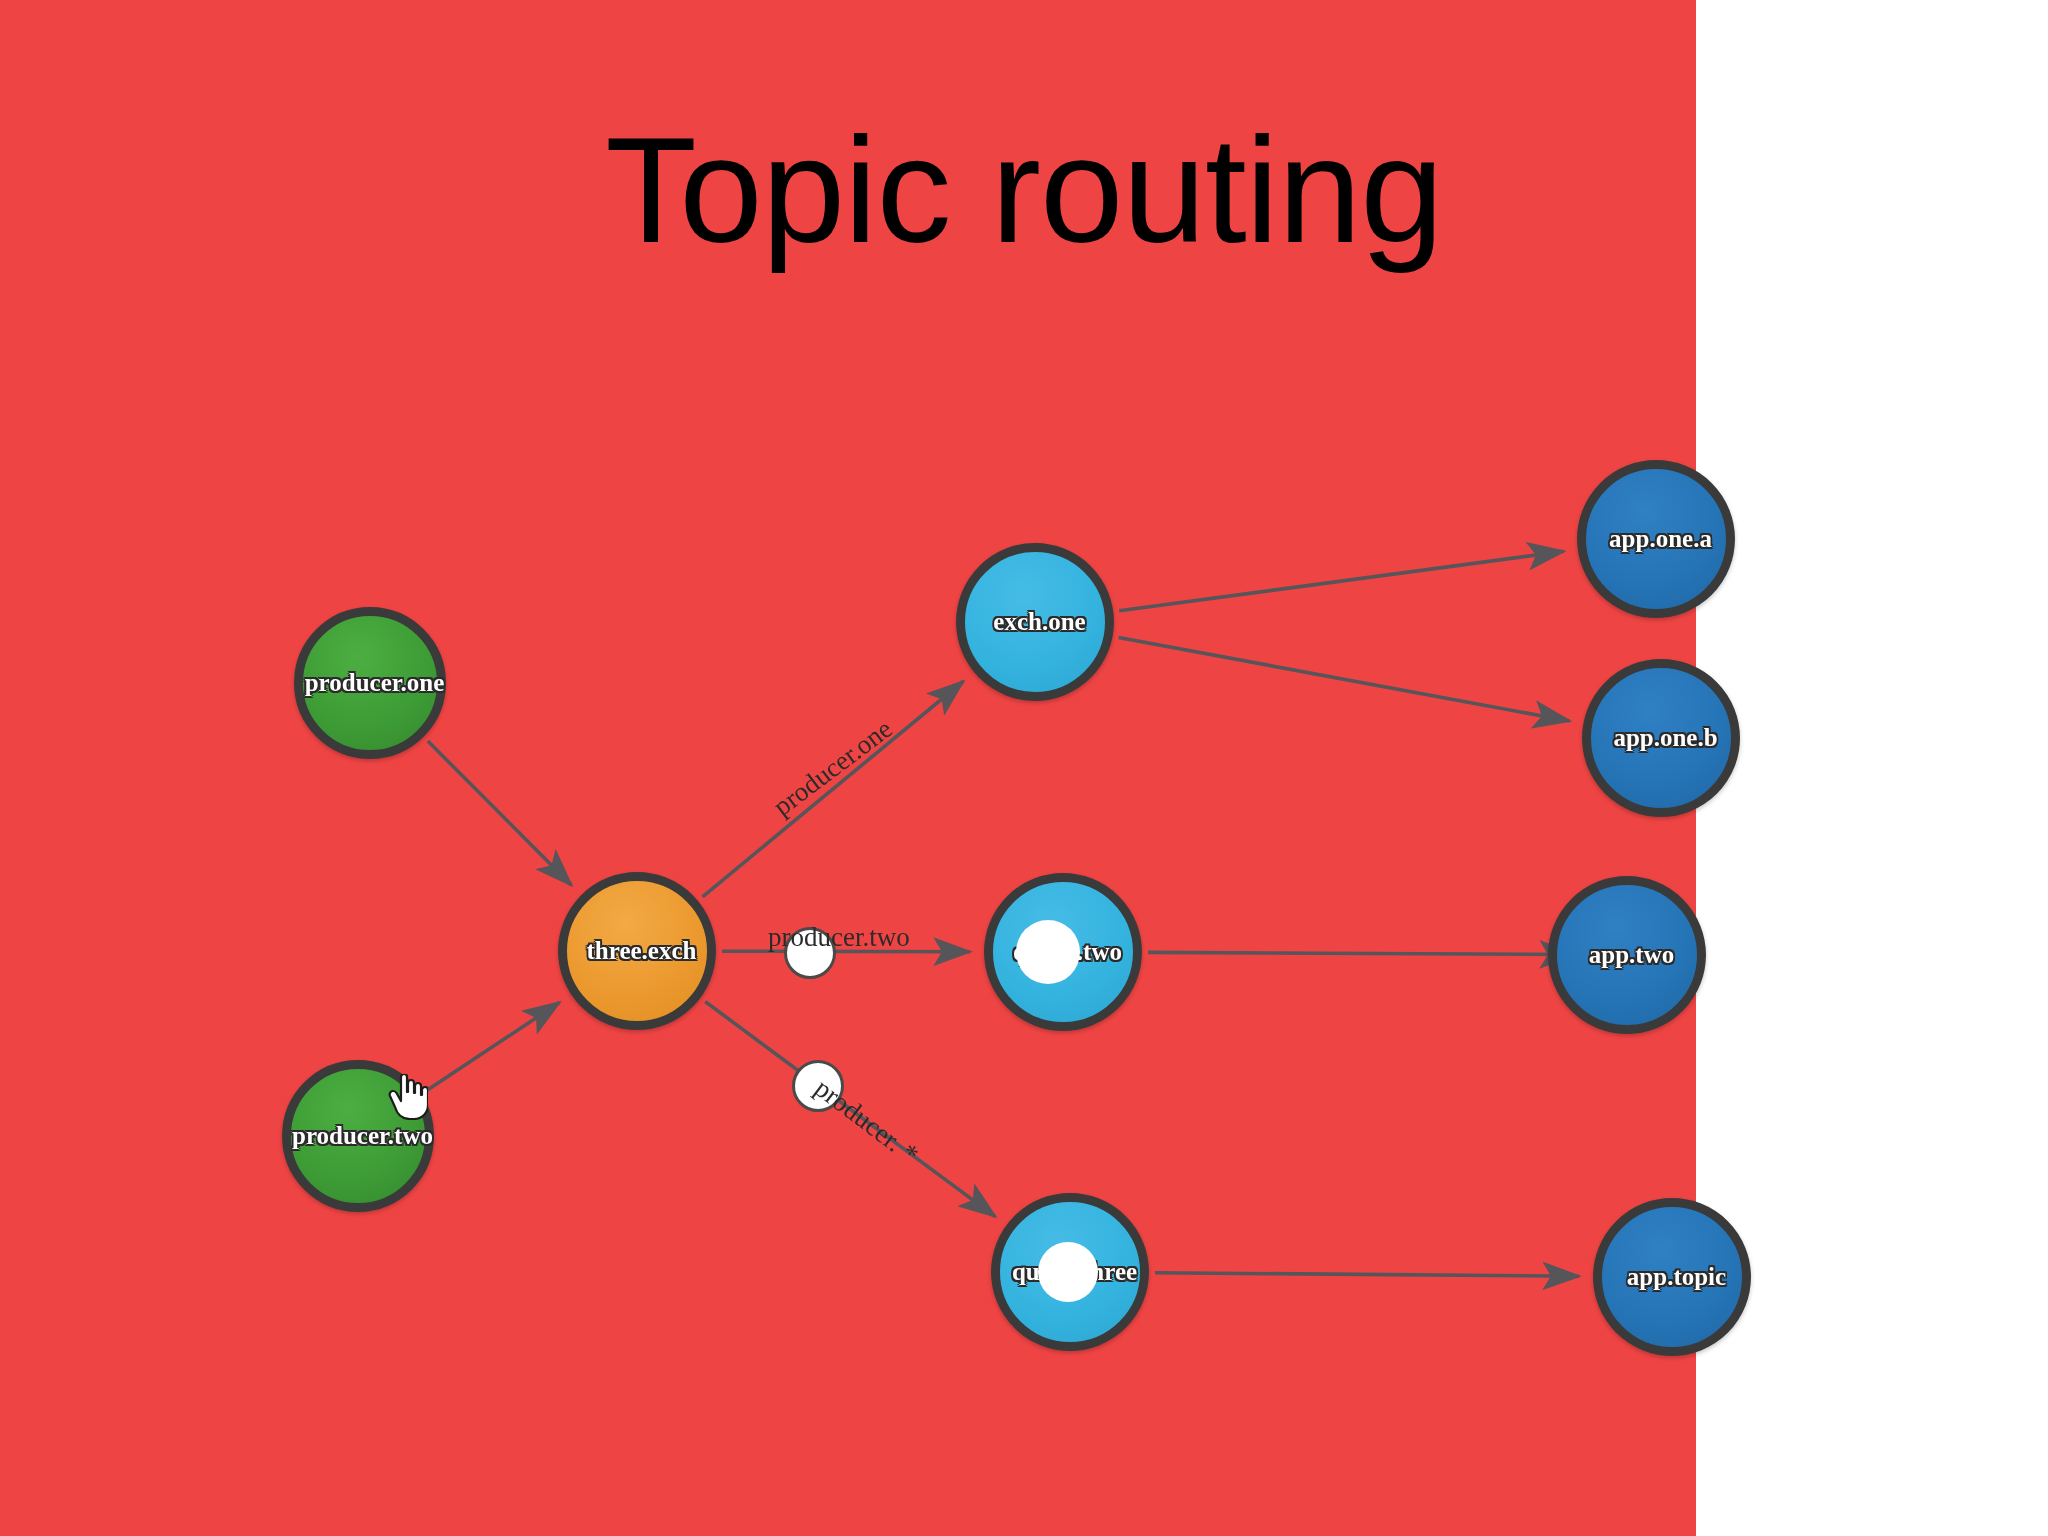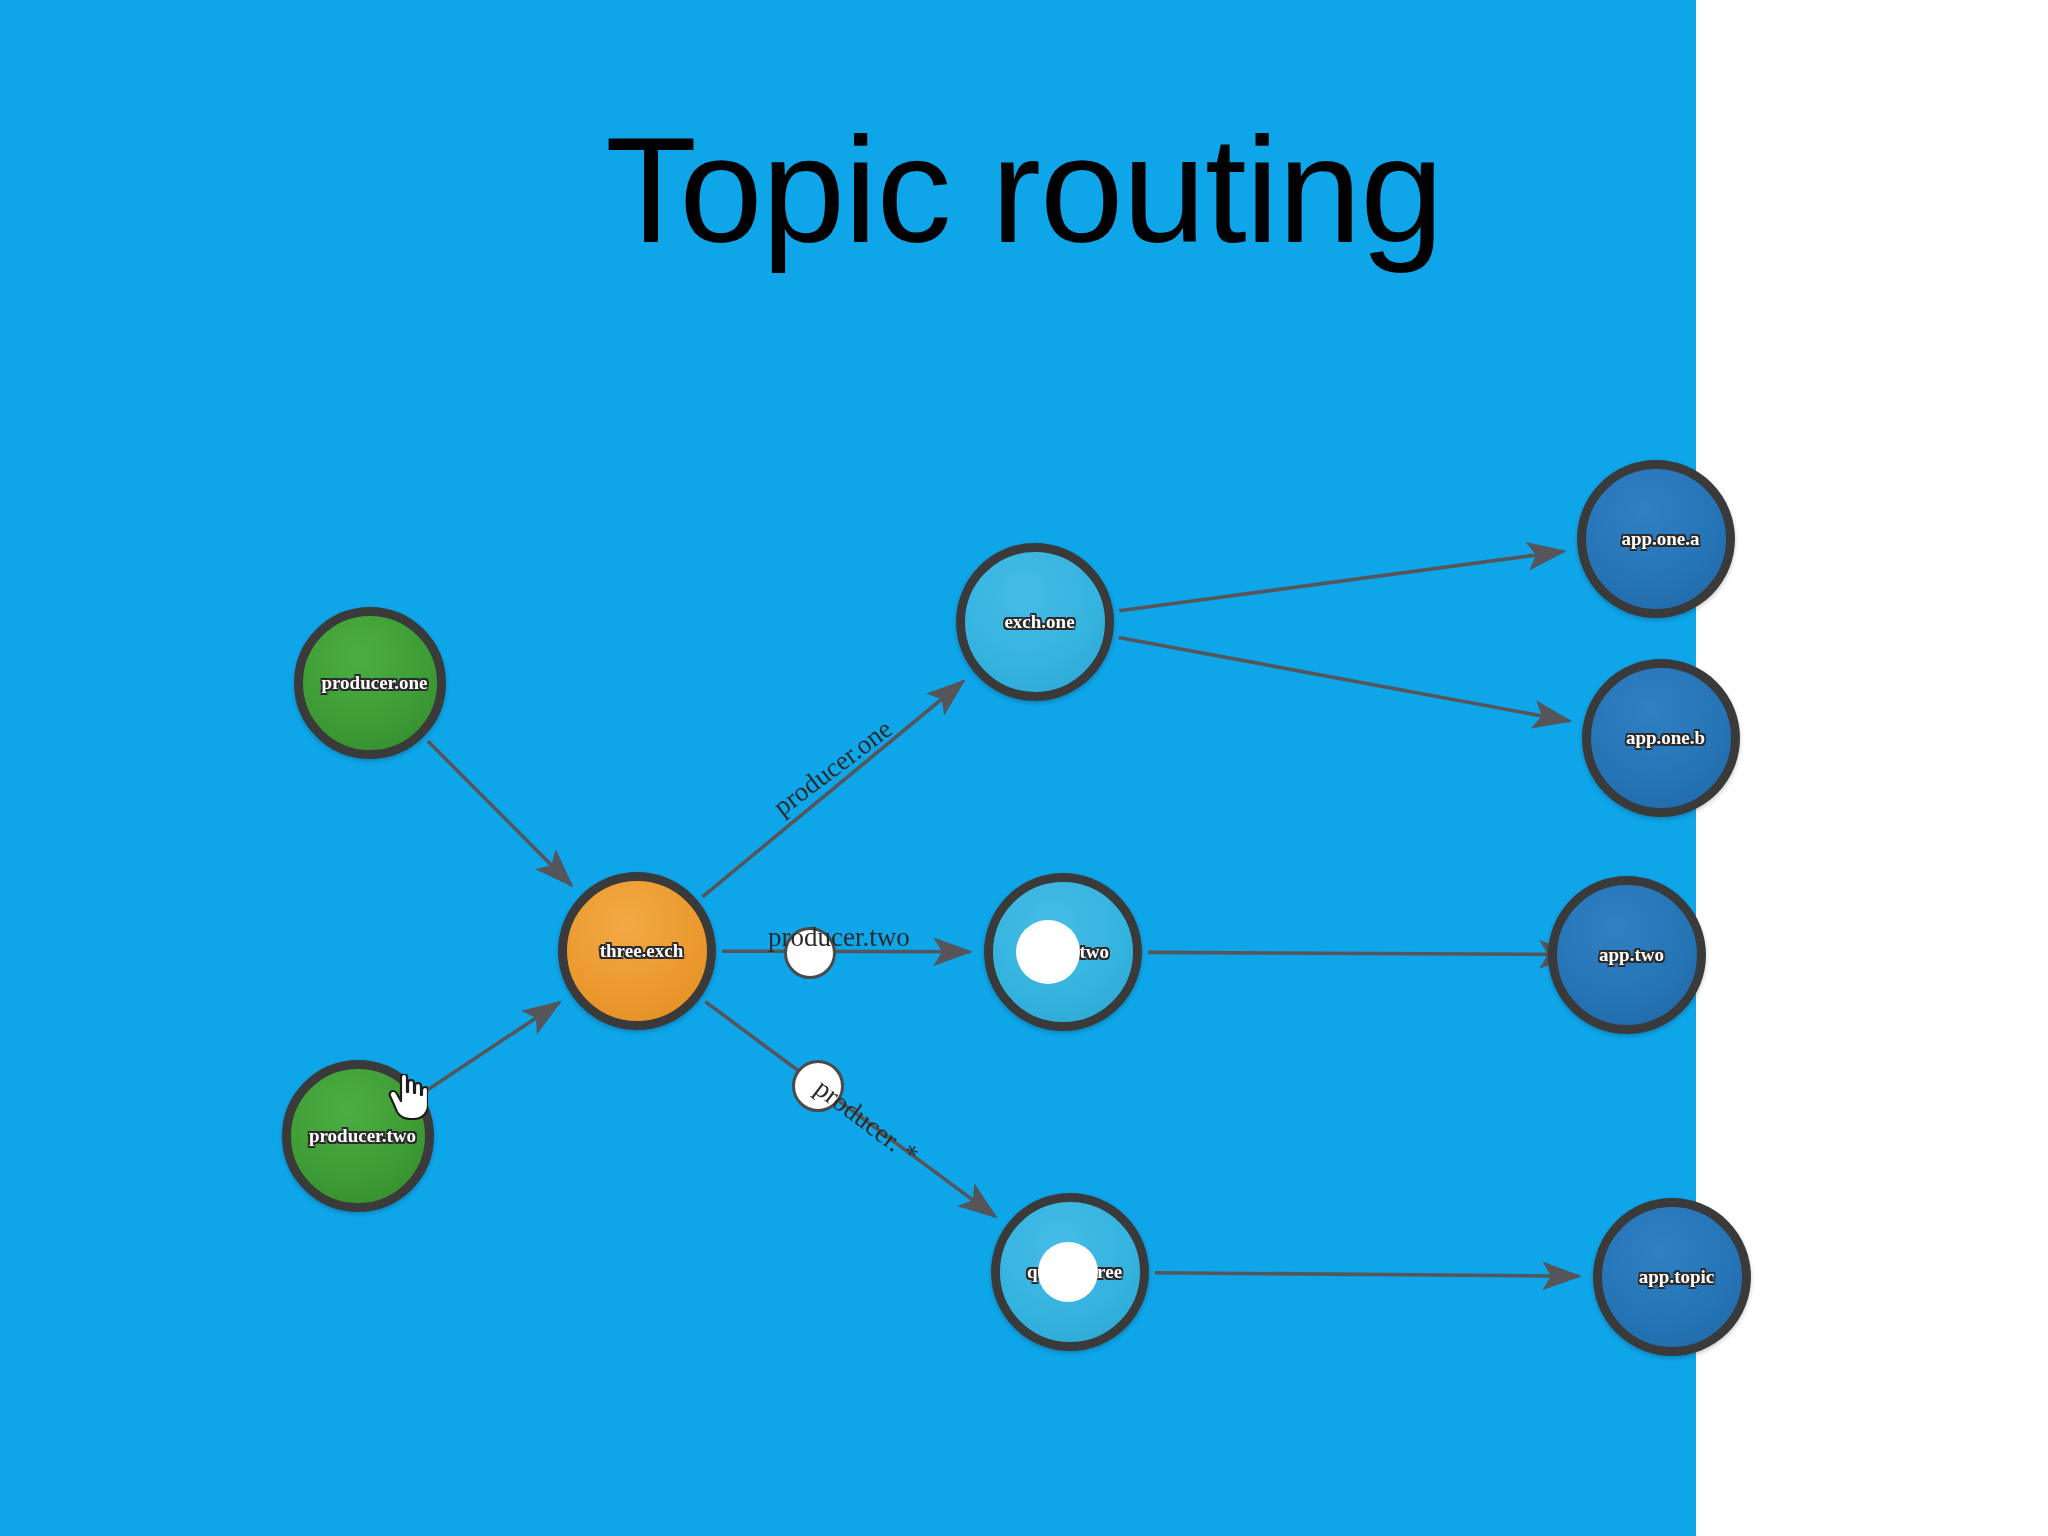--- a/index.html
+++ b/index.html
@@ -14,21 +14,21 @@
     position: relative;
     overflow: hidden;
     font-family: "Liberation Sans", sans-serif;
   }
 
   #slide {
     position: absolute;
     inset: 0;
     width: 1696px;
     height: 1536px;
-    background: #0ea5e9;
+    background: #ef4444;
     text-decoration: underline;
   }
 
   
   #title {
     position: absolute;
     left: 0;
     top: 112px;
     width: 2048px;
     text-align: center;
@@ -56,21 +56,21 @@
     border-radius: 50%;
     box-sizing: border-box;
     display: flex;
     align-items: center;
     justify-content: center;
     border: 9px solid #3a3a3a;
     box-shadow: 0 2px 4px rgba(0,0,0,0.22);
   }
   .node-label {
     font-family: "Liberation Serif", serif;
-    font-size: 19px;
+    font-size: 25px;
     font-weight: 700;
     color: #ffffff;
     white-space: nowrap;
     text-shadow:
       -1.6px -1.6px 0 #2b2b2b,
        1.6px -1.6px 0 #2b2b2b,
       -1.6px  1.6px 0 #2b2b2b,
        1.6px  1.6px 0 #2b2b2b,
        0     -1.8px 0 #2b2b2b,
        0      1.8px 0 #2b2b2b,

